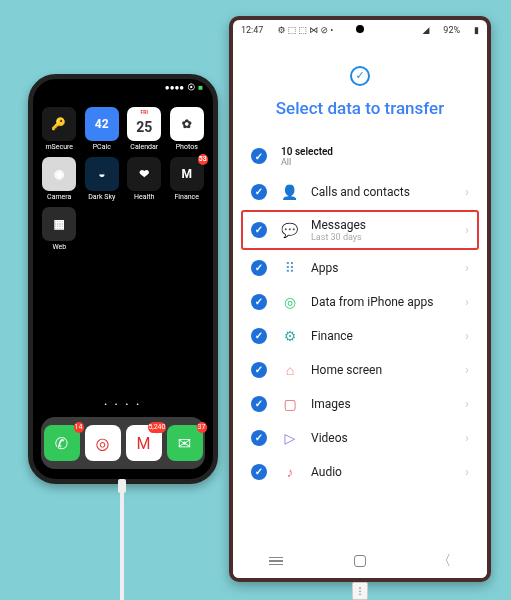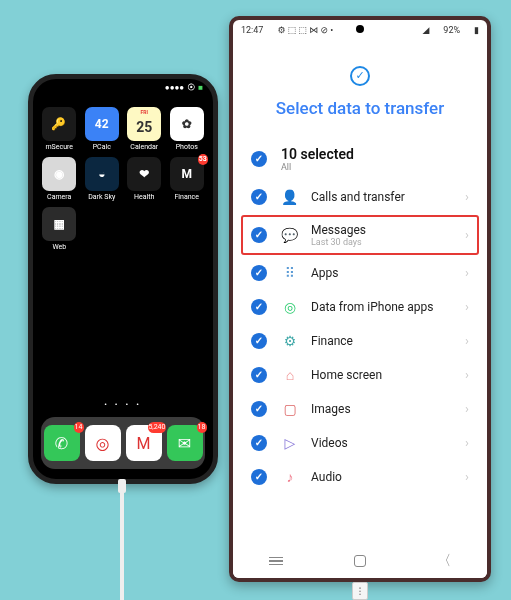--- a/index.html
+++ b/index.html
@@ -136,21 +136,21 @@
     padding: 18px 18px 6px;
   }
   .chk {
     width: 16px; height: 16px; border-radius: 50%;
     background: #1e6fd8;
     display: inline-flex; align-items: center; justify-content: center;
     flex-shrink: 0;
   }
   .chk::after { content: '✓'; color: #fff; font-size: 10px; font-weight: bold; }
   .select-all .text { margin-left: 14px; }
-  .select-all .count { font-size: 14px; font-weight: 600; color: #111; }
+  .select-all .count { font-size: 10px; font-weight: 600; color: #111; }
   .select-all .sub { font-size: 9px; color: #888; }
 
   .list { padding: 2px 0 0; }
   .row {
     display: flex; align-items: center;
     padding: 9px 18px;
     position: relative;
   }
   .row.highlight {
     outline: 2px solid #e53935;
@@ -221,21 +221,21 @@
   <div class="iphone-grid" id="iphone-grid">
       <div class="iphone-icon">
         <div class="box" style="background: rgb(26, 26, 26); color: rgb(255, 255, 255);">🔑</div>
         <div class="lbl">mSecure</div>
       </div>
       <div class="iphone-icon">
         <div class="box" style="background: #3b82f6; color: rgb(255, 255, 255);">42</div>
         <div class="lbl">PCalc</div>
       </div>
       <div class="iphone-icon">
-        <div class="box" style="background: #fef9c3; color: rgb(51, 51, 51);">
+        <div class="box" style="background: #ffffff; color: rgb(51, 51, 51);">
           <div style="font-size: 5px; color: rgb(229, 57, 53); position: absolute; top: 2px;">FRI</div>
           <div style="font-size: 14px; margin-top: 5px;">25</div>
         </div>
         <div class="lbl">Calendar</div>
       </div>
       <div class="iphone-icon">
         <div class="box" style="background: rgb(255, 255, 255); color: rgb(51, 51, 51);">✿</div>
         <div class="lbl">Photos</div>
       </div>
       <div class="iphone-icon">
@@ -257,21 +257,21 @@
       <div class="iphone-icon">
         <div class="box" style="background: rgb(43, 43, 43); color: rgb(255, 255, 255);">▦</div>
         <div class="lbl">Web</div>
       </div>
     </div>
   <div class="iphone-dots">• • • •</div>
   <div class="iphone-dock" id="iphone-dock">
       <div class="dock-icon" style="background: rgb(52, 199, 89); color: rgb(255, 255, 255); font-size: 16px;">✆<span class="badge">14</span></div>
       <div class="dock-icon" style="background: rgb(255, 255, 255); color: rgb(221, 51, 51); font-size: 16px;">◎</div>
       <div class="dock-icon" style="background: rgb(255, 255, 255); color: rgb(221, 51, 51); font-size: 16px;">M<span class="badge">5,240</span></div>
-      <div class="dock-icon" style="background: rgb(52, 199, 89); color: rgb(255, 255, 255); font-size: 16px;">✉<span class="badge">18</span></div>
+      <div class="dock-icon" style="background: rgb(52, 199, 89); color: rgb(255, 255, 255); font-size: 16px;">✉<span class="badge">37</span></div>
     </div>
 </div>
 <div class="iphone-cable"></div>
 
 <div class="samsung">
   <div class="camera-hole"></div>
   <div class="android-status">
     <div class="left">
       <span>12:47</span>
       <span>⚙ ⬚ ⬚ ⋈ ⊘ •</span>
@@ -296,21 +296,21 @@
       <div class="count">10 selected</div>
       <div class="sub">All</div>
     </div>
   </div>
 
   <div class="list" id="transfer-list">
       <div class="row">
         <span class="chk"></span>
         <span class="icon i-person">👤</span>
         <div class="main">
-          <div class="label">Calls and transfer</div>
+          <div class="label">Calls and contacts</div>
         </div>
         <span class="chev">›</span>
       </div>
       <div class="row highlight">
         <span class="chk"></span>
         <span class="icon i-msg">💬</span>
         <div class="main">
           <div class="label">Messages</div>
           <div class="sub">Last 30 days</div>
         </div>

